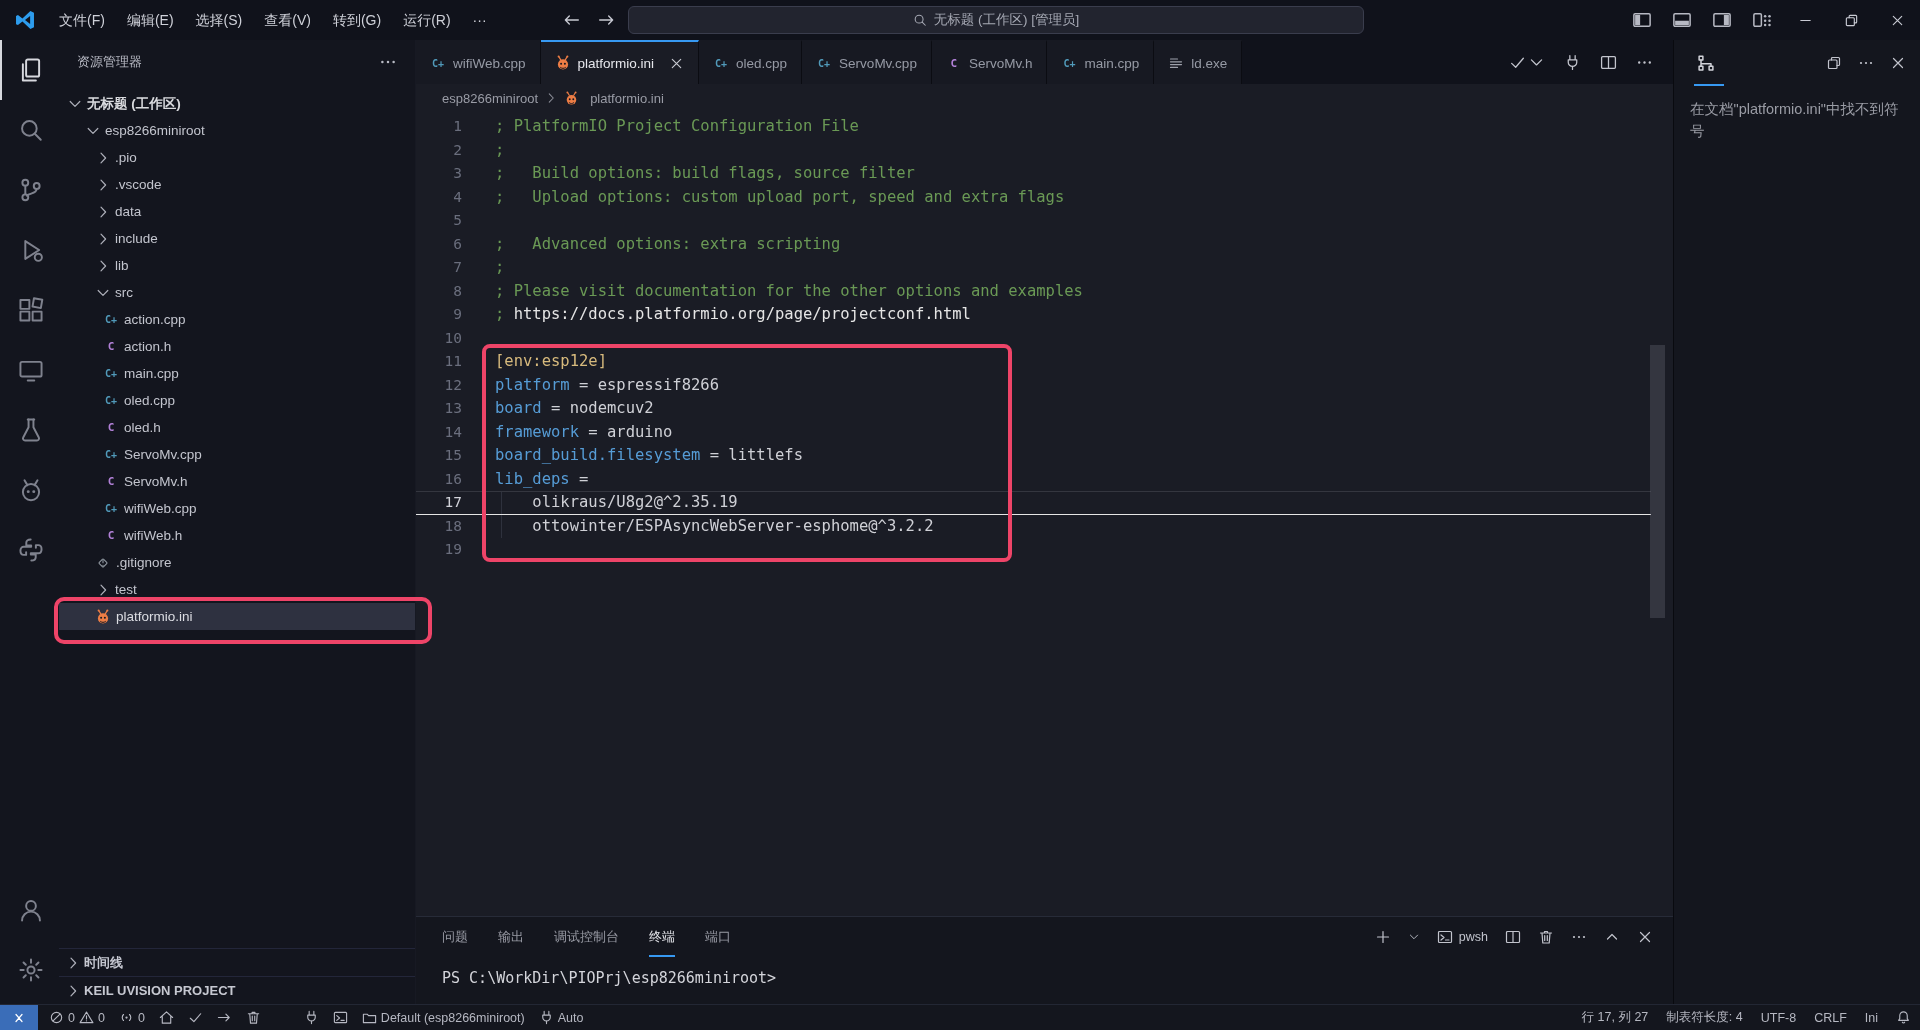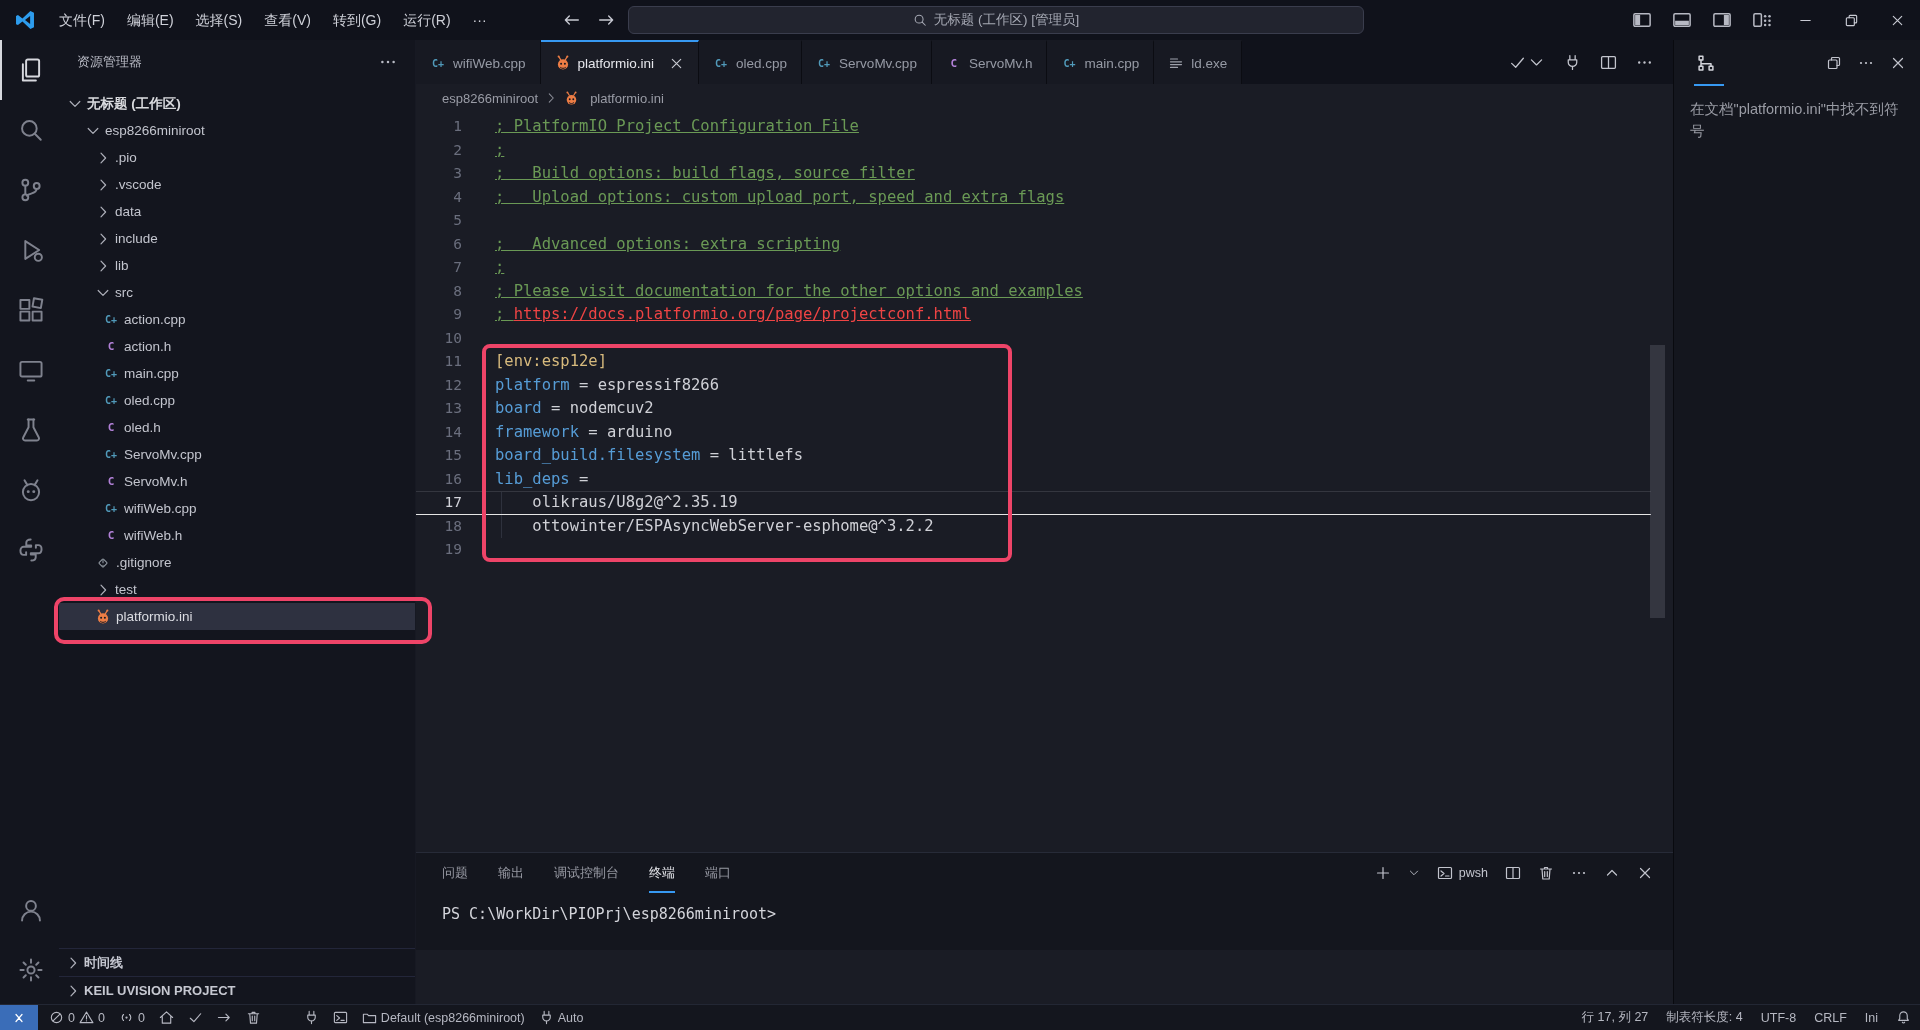--- a/index.html
+++ b/index.html
@@ -60,26 +60,26 @@
   #breadcrumb .ico { width:14px; height:14px; color:#8d8f99; }
   #breadcrumb .fico { width:15px; height:15px; }
 
   #code { position:absolute; top:75px; left:0; right:22px; font-family:"DejaVu Sans Mono","Liberation Mono",monospace; font-size:15.5px; }
   .cl { height:23.5px; line-height:23.5px; display:flex; }
   .cl .ln { width:46px; text-align:right; color:#6a6e7d; flex:none; font-size:14.5px; }
   .cl .ct { margin-left:33px; white-space:pre; color:#cfd0d6; position:relative; }
   .cl.cur { border-top:1px solid #34363f; border-bottom:1px solid #e5e5e5; line-height:21.5px; }
   .cl.cur .ln { color:#d2d3da; }
   .cl.g .ct::before { content:""; position:absolute; left:6px; top:0; bottom:0; border-left:1px solid #2e313d; }
-  .c-comment { color:#6a9955;text-decoration:underline; } .c-link { color:#ef4444; text-decoration:underline; }
+  .c-comment { color:#6a9955; } .c-link { color:#e5e5e5; }
   .c-sec { color:#d7ba7d; } .c-key { color:#569cd6; } .c-txt { color:#cfd0d6; }
   #scrollbar { position:absolute; left:1650px; top:345px; width:15px; height:273px; background:rgba(121,121,138,.28); z-index:4; }
 
   
-  #panel { position:absolute; left:416px; top:852px; width:1257px; height:98px; background:#14161e; border-top:1px solid #272b38; }
+  #panel { position:absolute; left:416px; top:916px; width:1257px; height:98px; background:#14161e; border-top:1px solid #272b38; }
   #panel-tabs { height:40px; display:flex; align-items:center; gap:30px; padding-left:26px; font-size:13px; color:#989aa4; }
   .ptab { height:40px; display:flex; align-items:center; border-bottom:2px solid transparent; padding-top:2px; }
   .ptab.active { color:#e2e3e8; border-bottom-color:#3799f2; }
   #panel-actions { position:absolute; right:20px; top:0; height:40px; display:flex; align-items:center; gap:17px; color:#c2c4cd; }
   #panel-actions .ico { width:16px; height:16px; }
   .pwsh { display:flex; align-items:center; gap:6px; font-size:12.5px; color:#c2c4cd; }
   #term { margin-top:12px; padding-left:26px; font-family:"DejaVu Sans Mono","Liberation Mono",monospace; font-size:15px; color:#d4d5db; }
 
   
   #rightbar { position:absolute; left:1673px; top:40px; bottom:26px; width:247px; background:#14161e; border-left:1px solid #090a0f; z-index:6; }

